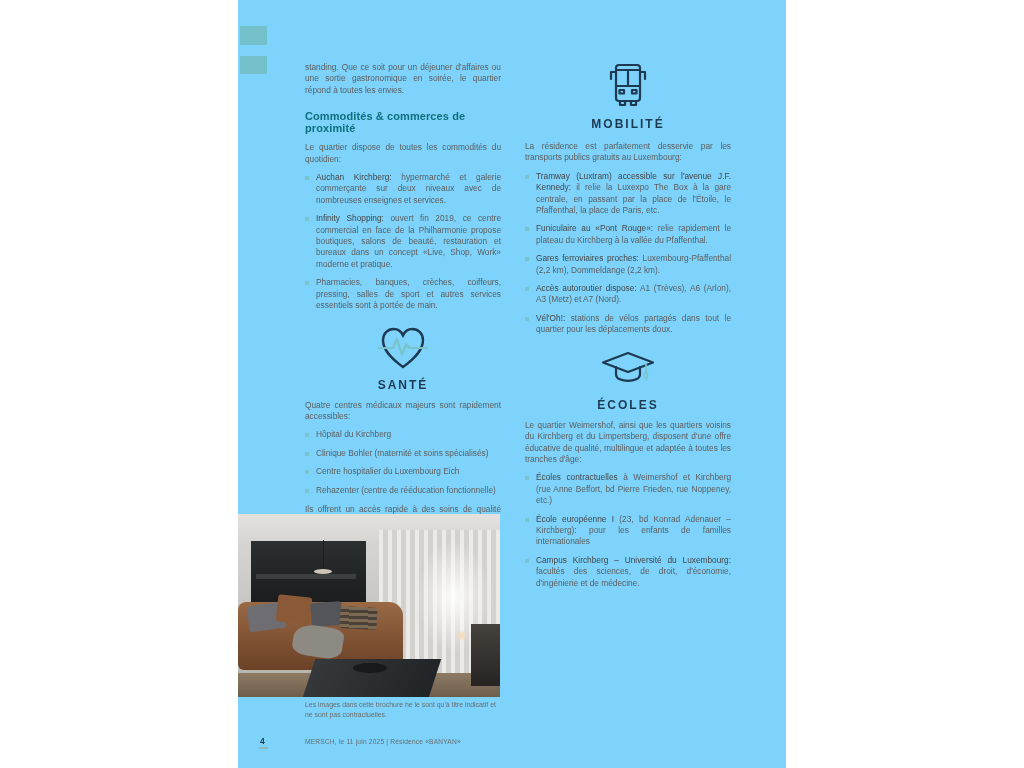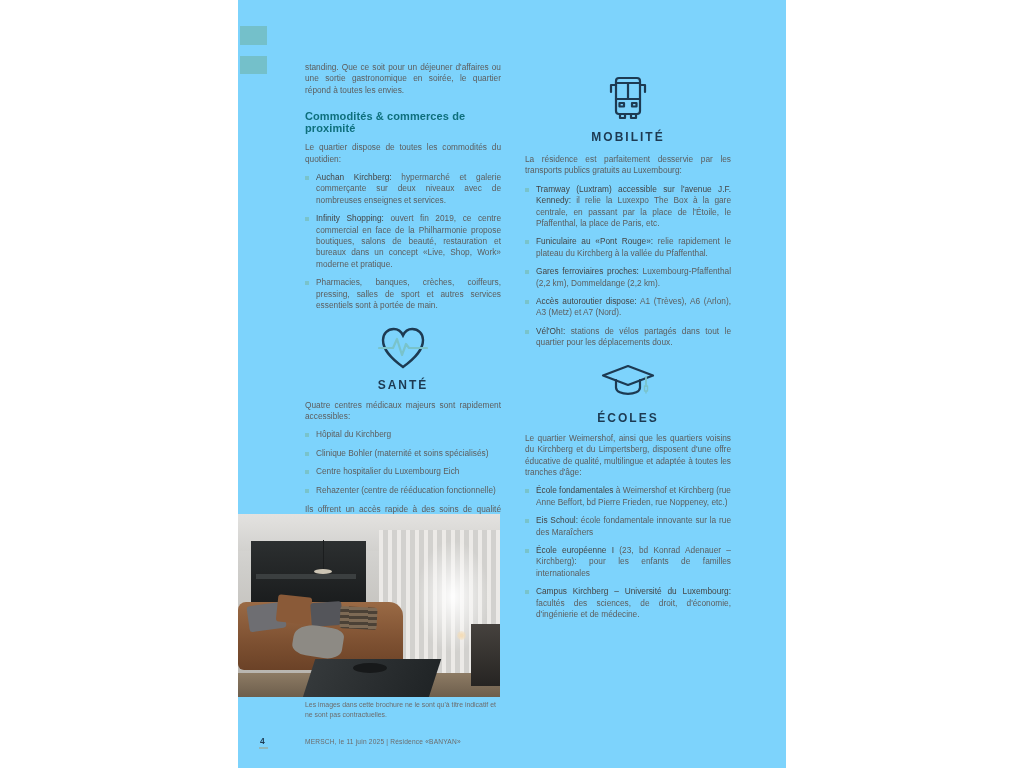--- a/index.html
+++ b/index.html
@@ -14,21 +14,21 @@
     background:#7dd3fc;
   }
   
   .sq { position:absolute; background:#74c0ca; }
   .sq1 { left:2px; top:26px; width:27px; height:19px; }
   .sq2 { left:2px; top:56px; width:27px; height:18px; }
 
   
   .col { position:absolute; }
   .col1 { left:67px; top:62px;  width:196px; }
-  .col2 { left:287px; top:72px; width:206px; }
+  .col2 { left:287px; top:59px; width:206px; }
 
   p.body {
     font-size:8.3px; line-height:11.4px; color:#5d5d5d;
     text-align:justify; margin-top:8px;
   }
   h3.teal-heading {
     font-size:11px; font-weight:700; color:#0e6f7c;
     margin:14px 0 0; letter-spacing:.1px;
   }
   ul.blist { list-style:none; margin-top:4px; }
@@ -189,22 +189,21 @@
             <path d="M16 17 v7.5 c0 8.5 24 8.5 24 0 V17" stroke="#1d3a52" stroke-width="2.2" fill="none"></path>
             <path d="M46 14 v9" stroke="#79c3cb" stroke-width="1.8"></path>
             <path d="M44.5 23 h3 v5 h-3 z M46 28 v2" stroke="#79c3cb" stroke-width="1.4" fill="none"></path>
           </svg>
         </span>
         <div class="section-title">ÉCOLES</div>
       </div>
 
       <p class="body">Le quartier Weimershof, ainsi que les quartiers voisins du Kirchberg et du Limpertsberg, disposent d'une offre éducative de qualité, multilingue et adaptée à toutes les tranches d'âge:</p>
       <ul class="blist">
-        <li><b>École fondamentales</b><span> à Weimershof et Kirchberg (rue Anne Beffort, bd Pierre Frieden, rue Noppeney, etc.)</span></li>
-        <li><b>Eis Schoul:</b><span> école fondamentale innovante sur la rue des Maraîchers</span></li>
+        <li><b>Écoles contractuelles</b><span> à Weimershof et Kirchberg (rue Anne Beffort, bd Pierre Frieden, rue Noppeney, etc.)</span></li>
         <li><b>École européenne I</b><span> (23, bd Konrad Adenauer – Kirchberg): pour les enfants de familles internationales</span></li>
         <li><b>Campus Kirchberg – Université du Luxembourg:</b><span> facultés des sciences, de droit, d'économie, d'ingénierie et de médecine.</span></li>
       </ul>
     </div>
 
     <div class="footer">
       <span class="pagenum">4</span>
       <span class="pagenum-bar"></span>
       <span class="foot-text">MERSCH, le 11 juin 2025  |  Résidence «BANYAN»</span>
     </div>

